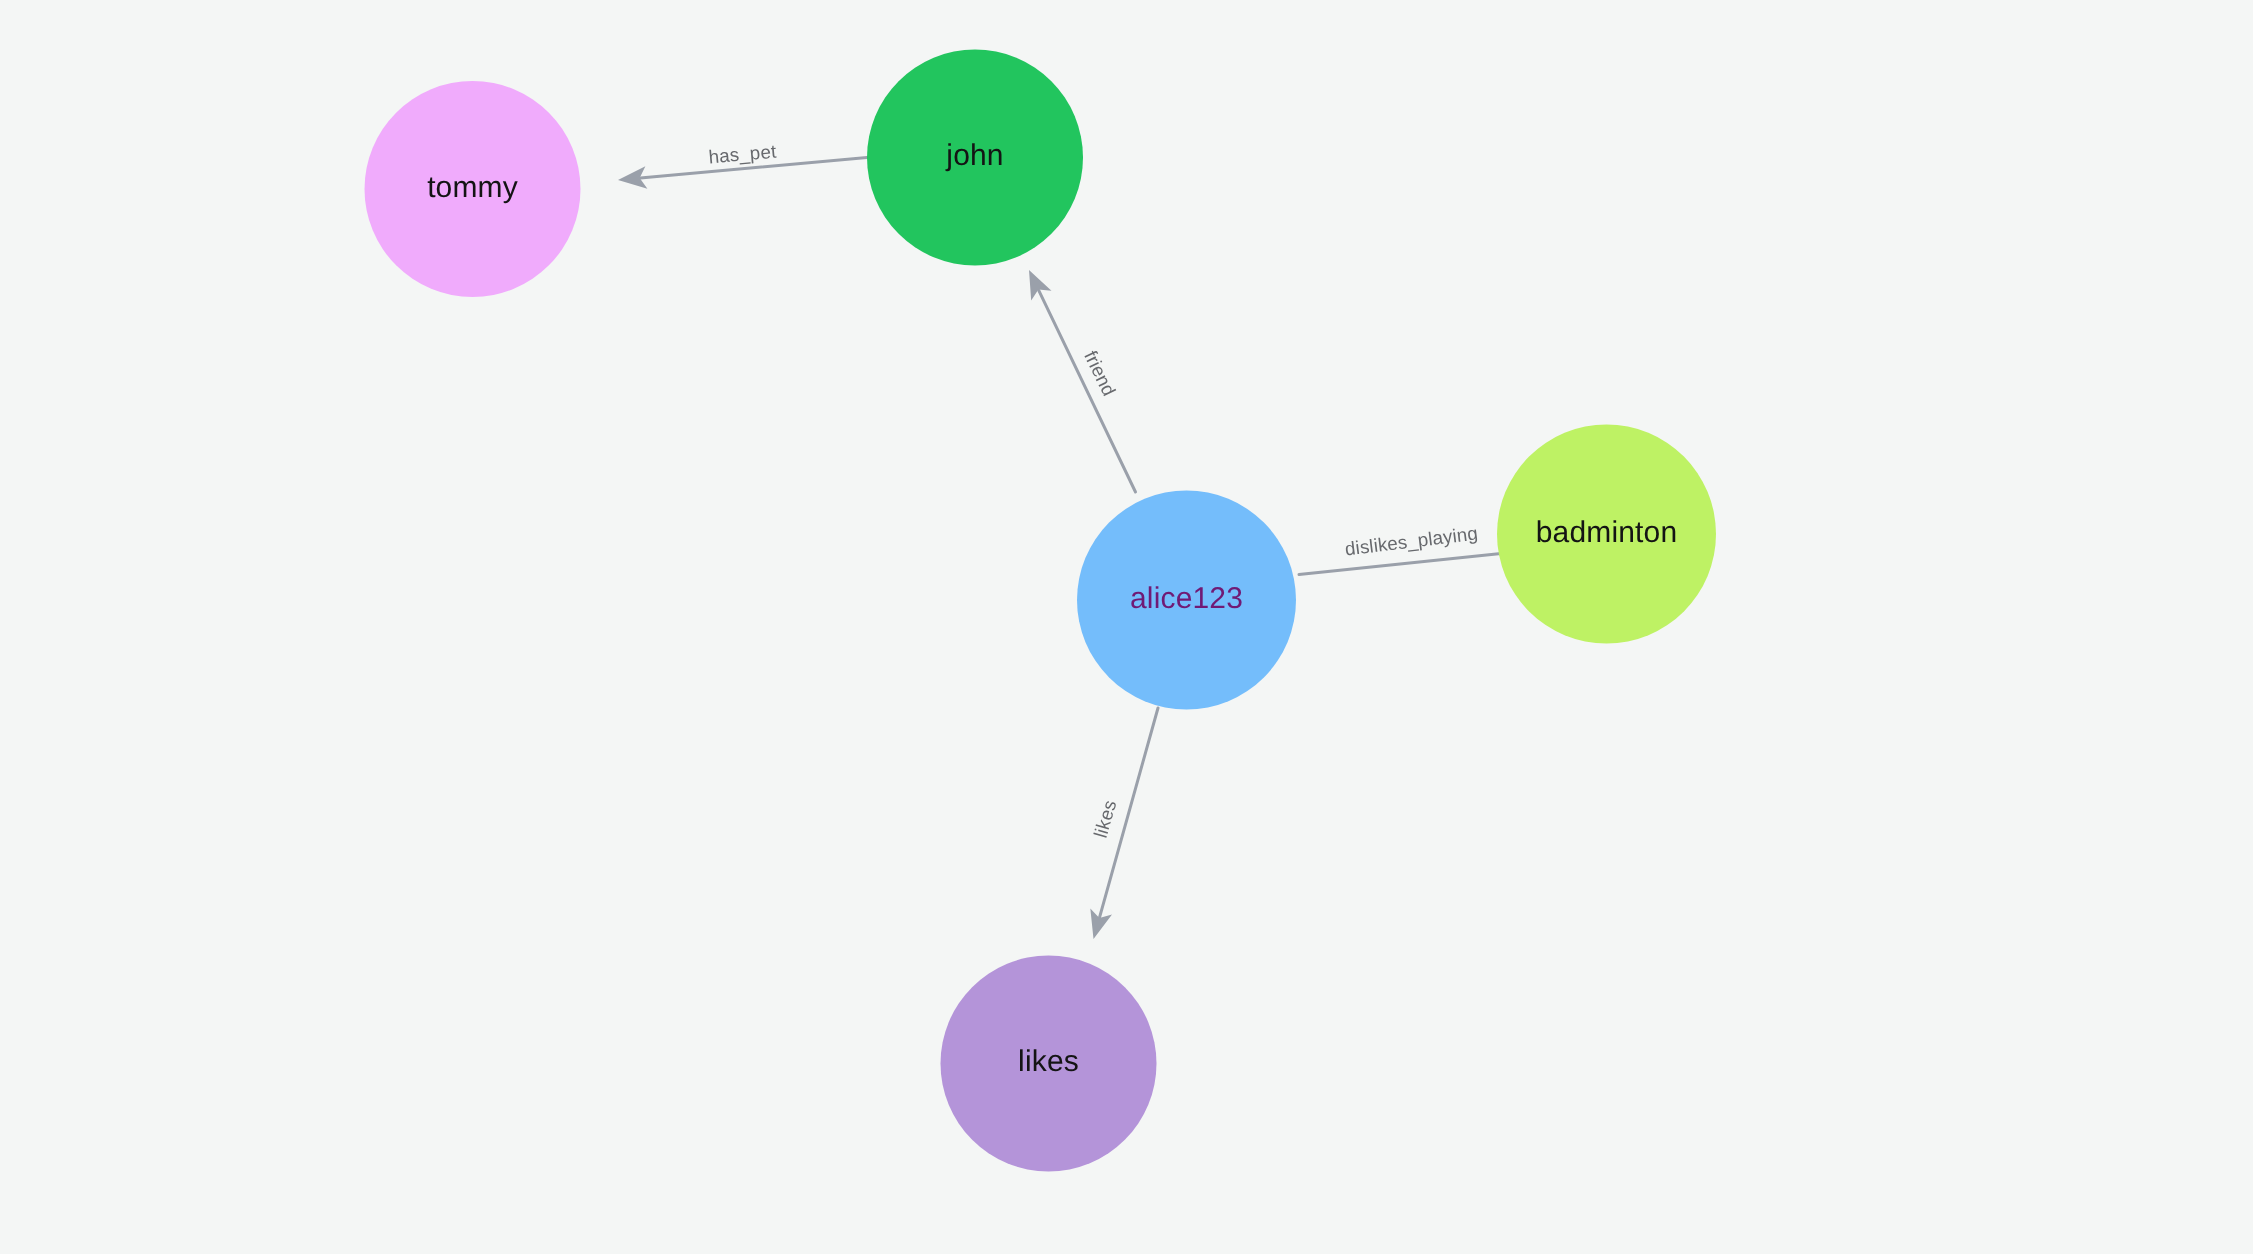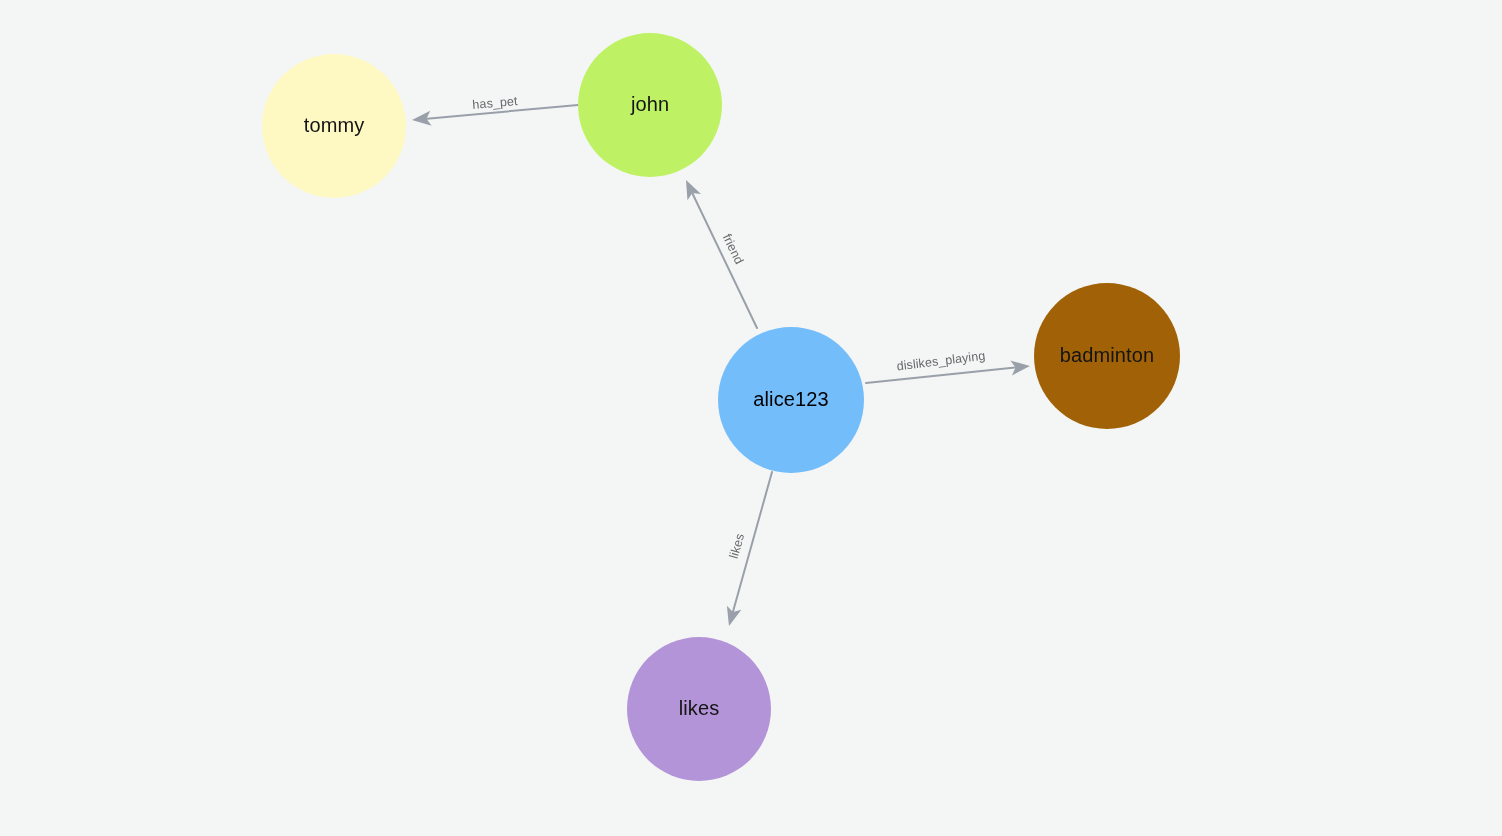--- a/index.html
+++ b/index.html
@@ -61,30 +61,30 @@
       <polygon points="412,120 430.2479416500756,110.8205323936822 426.4411624368673,118.69507568341561 431.597863356887,125.75966594906215" fill="#9aa0aa"></polygon>
       <line x1="757" y1="328" x2="692.4879951090011" y2="193.52427149481915" stroke="#9aa0aa" stroke-width="2" stroke-linecap="round"></line>
       <polygon points="686,180 700.9802628854776,193.88674633893706 692.2717286053677,193.07346244499186 687.4559913906584,200.37474144793813" fill="#9aa0aa"></polygon>
       <line x1="866" y1="383" x2="1015.0799445070339" y2="367.54659111817335" stroke="#9aa0aa" stroke-width="2" stroke-linecap="round"></line>
       <polygon points="1030,366 1011.8745586013297,375.4190431628359 1015.5772796901329,367.4950380809009 1010.3279674831563,360.49898766986985" fill="#9aa0aa"></polygon>
       <line x1="772" y1="472" x2="733.0340085662351" y2="611.552620483716" stroke="#9aa0aa" stroke-width="2" stroke-linecap="round"></line>
       <polygon points="729,626 726.8860544257559,605.6829816629228 732.8995416140274,612.0341998009255 741.3334339420398,609.7169902291579" fill="#9aa0aa"></polygon>
     </svg>
 
   <div id="node-layer">
-      <div class="graph-node" style="left: 262px; top: 54px; width: 144px; height: 144px; background: #fef9c3;">
+      <div class="graph-node" style="left: 243px; top: 54px; width: 144px; height: 144px; background: #f0abfc;">
         <div class="graph-node-label" style="color: rgb(20, 20, 20); max-width: 95.04px;">tommy</div>
       </div>
-      <div class="graph-node" style="left: 578px; top: 33px; width: 144px; height: 144px; background: #bef264;">
+      <div class="graph-node" style="left: 578px; top: 33px; width: 144px; height: 144px; background: #22c55e;">
         <div class="graph-node-label" style="color: rgb(20, 20, 20); max-width: 95.04px;">john</div>
       </div>
       <div class="graph-node" style="left: 718px; top: 327px; width: 146px; height: 146px; background: rgb(116, 189, 251);">
-        <div class="graph-node-label" style="color: #000000; max-width: 96.36px;">alice123</div>
+        <div class="graph-node-label" style="color: #701a75; max-width: 96.36px;">alice123</div>
       </div>
-      <div class="graph-node" style="left: 1034px; top: 283px; width: 146px; height: 146px; background: #a16207;">
+      <div class="graph-node" style="left: 998px; top: 283px; width: 146px; height: 146px; background: #bef264;">
         <div class="graph-node-label" style="color: rgb(20, 20, 20); max-width: 96.36px;">badminton</div>
       </div>
       <div class="graph-node" style="left: 627px; top: 637px; width: 144px; height: 144px; background: rgb(180, 148, 217);">
         <div class="graph-node-label" style="color: rgb(20, 20, 20); max-width: 95.04px;">likes</div>
       </div>
     </div>
   <div id="edge-label-layer">
       <div class="edge-label" style="left: 495px; top: 103px; color: rgb(103, 105, 109); transform: translate(-50%, -50%) rotate(-5deg);">has_pet</div>
       <div class="edge-label" style="left: 733px; top: 249px; color: rgb(103, 105, 109); transform: translate(-50%, -50%) rotate(64deg);">friend</div>
       <div class="edge-label" style="left: 941px; top: 361px; color: rgb(103, 105, 109); transform: translate(-50%, -50%) rotate(-7deg);">dislikes_playing</div>

